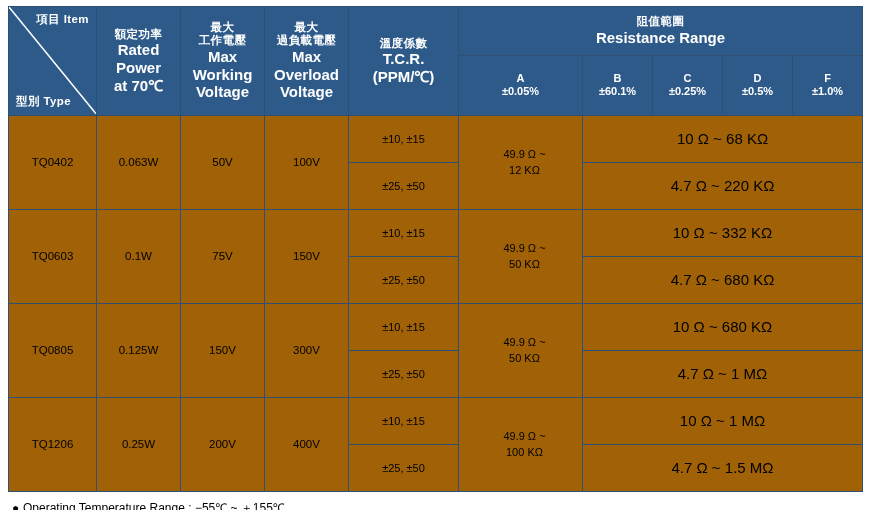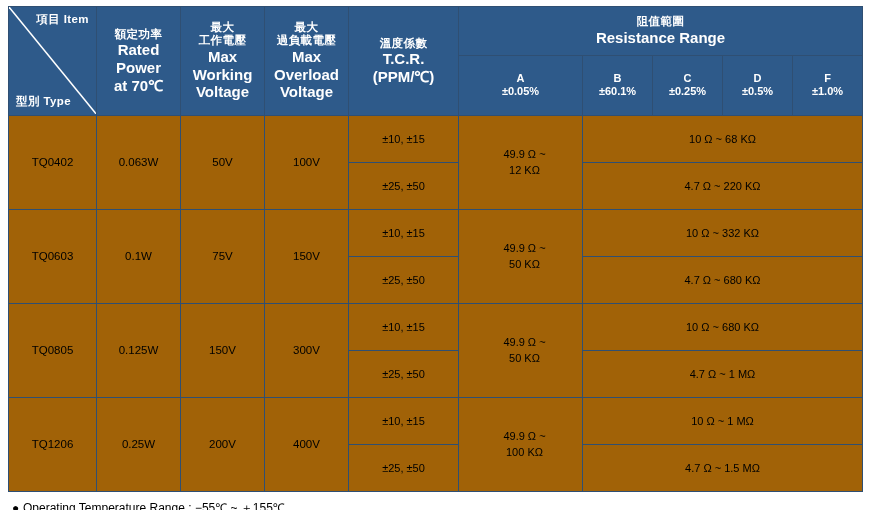--- a/index.html
+++ b/index.html
@@ -78,21 +78,21 @@
     background: #a16207;
     color: #000;
     font-size: 11.5px;
     line-height: 1.35;
   }
   tbody td.model, tbody td.power, tbody td.volt, tbody td.ovolt {
     font-size: 11.5px;
   }
   tbody td.tcr { font-size: 11px; }
   tbody td.arange { font-size: 11px; line-height: 1.45; padding-left: 8px; }
-  tbody td.bcdf { font-size: 11px; }
+  tbody td.bcdf { font-size: 15px; }
   tr.rowA td, tr.rowB td { height: 46px; }
   
   .notes {
     margin-top: 7px;
     padding-left: 4px;
     font-size: 12px;
     line-height: 1.65;
   }
   .notes .note { white-space: nowrap; }
   .bullet {

